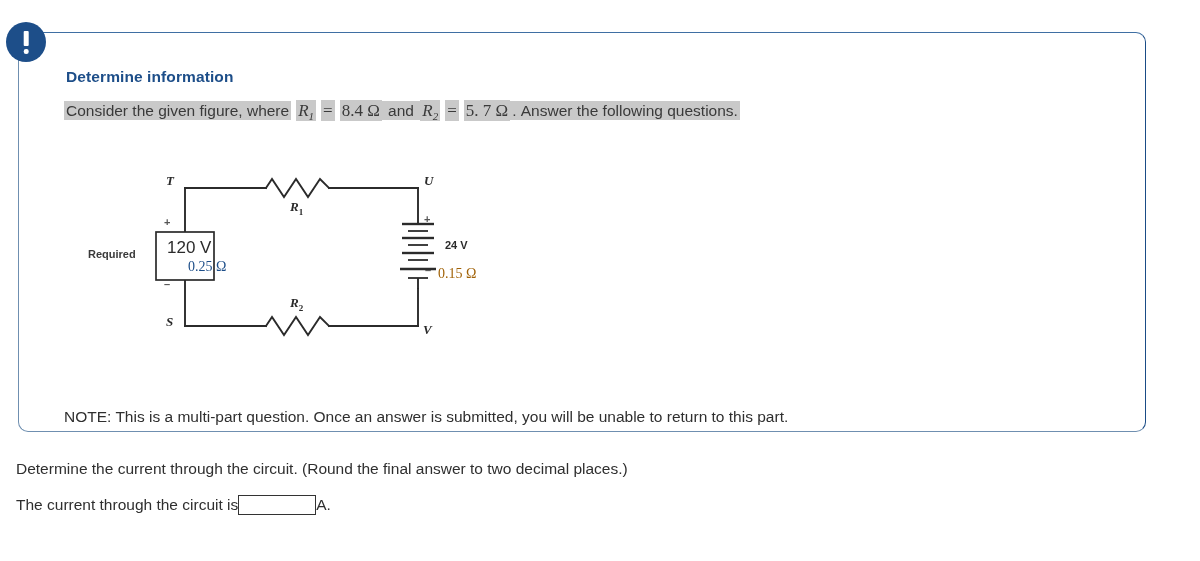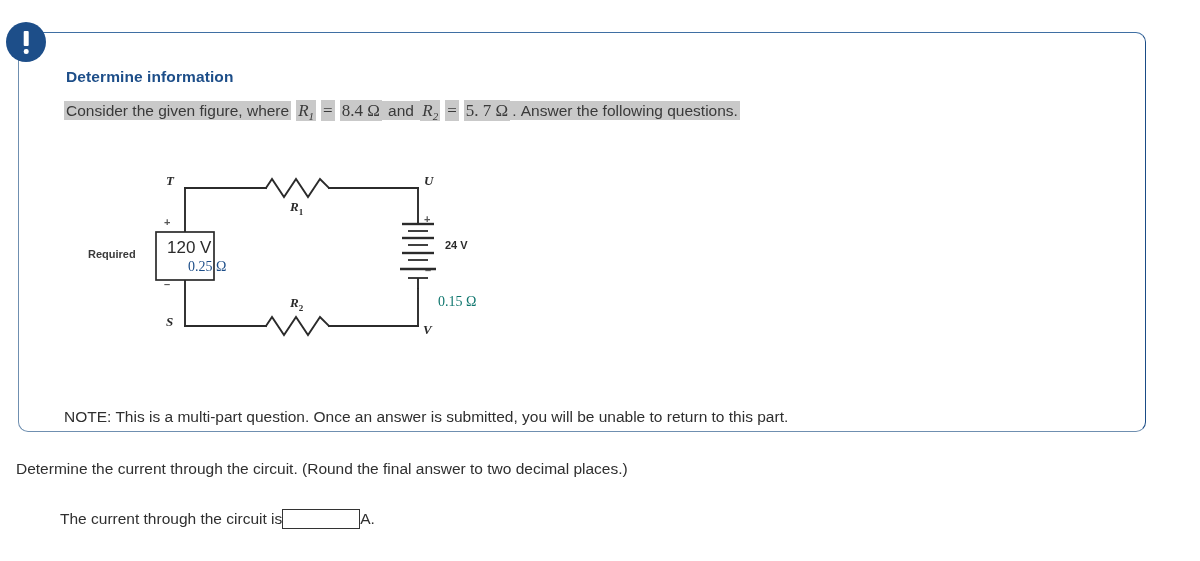--- a/index.html
+++ b/index.html
@@ -121,26 +121,25 @@
     position: absolute;
     left: 16px;
     top: 460px;
     font-size: 15.5px;
     color: #2f2f2f;
     text-align: center;
   }
   #answer-line {
     position: absolute;
     left: 16px;
-    top: 509px;
+    top: 495px;
     font-size: 15.5px;
     color: #2f2f2f;
     display: flex;
     align-items: center;
-    margin-left: 44px;
   }
   #answer-input {
     width: 78px;
     height: 20px;
     border: 1.5px solid #333333;
     background: #ffffff;
     box-sizing: border-box;
     font-family: "Liberation Sans", sans-serif;
     font-size: 13px;
     padding: 0 3px;
@@ -214,21 +213,21 @@
 
   <div style="position:absolute; left:0px; top:82px; font-size:11px; font-weight:bold; color:#3a3a3a;">Required</div>
   <div style="position:absolute; left:76px; top:50px; font-size:11px; font-weight:bold; color:#555;">+</div>
   <div style="position:absolute; left:76px; top:112px; font-size:11px; font-weight:bold; color:#555;">–</div>
   <div style="position:absolute; left:79px; top:72px; font-size:17px; font-weight:normal; color:#2b2b2b;">120 V</div>
   <div style="position:absolute; left:72px; top:93px; font-family:'Liberation Serif',serif; font-size:14px; color:#1d4e89;margin-left:28px;"><span>0.25 Ω</span></div>
 
   <div style="position:absolute; left:336px; top:47px; font-size:11px; font-weight:bold; color:#555;">+</div>
   <div style="position:absolute; left:337px; top:98px; font-size:11px; font-weight:bold; color:#555;">–</div>
   <div style="position:absolute; left:357px; top:73px; font-size:11px; font-weight:bold; color:#2b2b2b;">24 V</div>
-  <div style="position:absolute; left:350px; top:100px; font-family:'Liberation Serif',serif; font-size:14px; color:#0f766e;margin-top:28px;"><span>0.15 Ω</span></div>
+  <div style="position:absolute; left:350px; top:100px; font-family:'Liberation Serif',serif; font-size:14px; color:#a16207;"><span>0.15 Ω</span></div>
 </div>
 
 <div id="note-line">NOTE: This is a multi-part question. Once an answer is submitted, you will be unable to return to this part.</div>
 
 <div id="question-line">Determine the current through the circuit. (Round the final answer to two decimal places.)</div>
 
 <div id="answer-line">
   <span>The current through the circuit is</span>
   <input id="answer-input" type="text" placeholder="" style="">
   <span id="answer-unit">A.</span>

